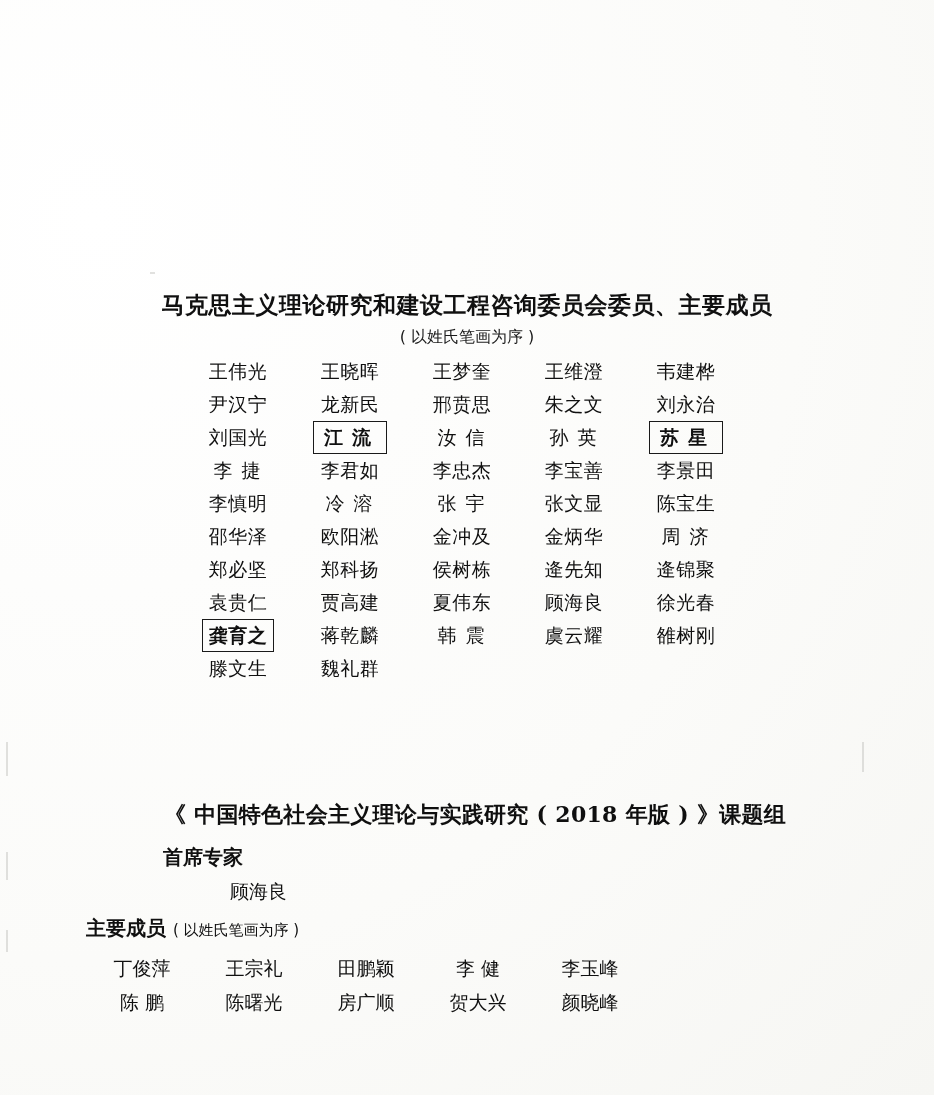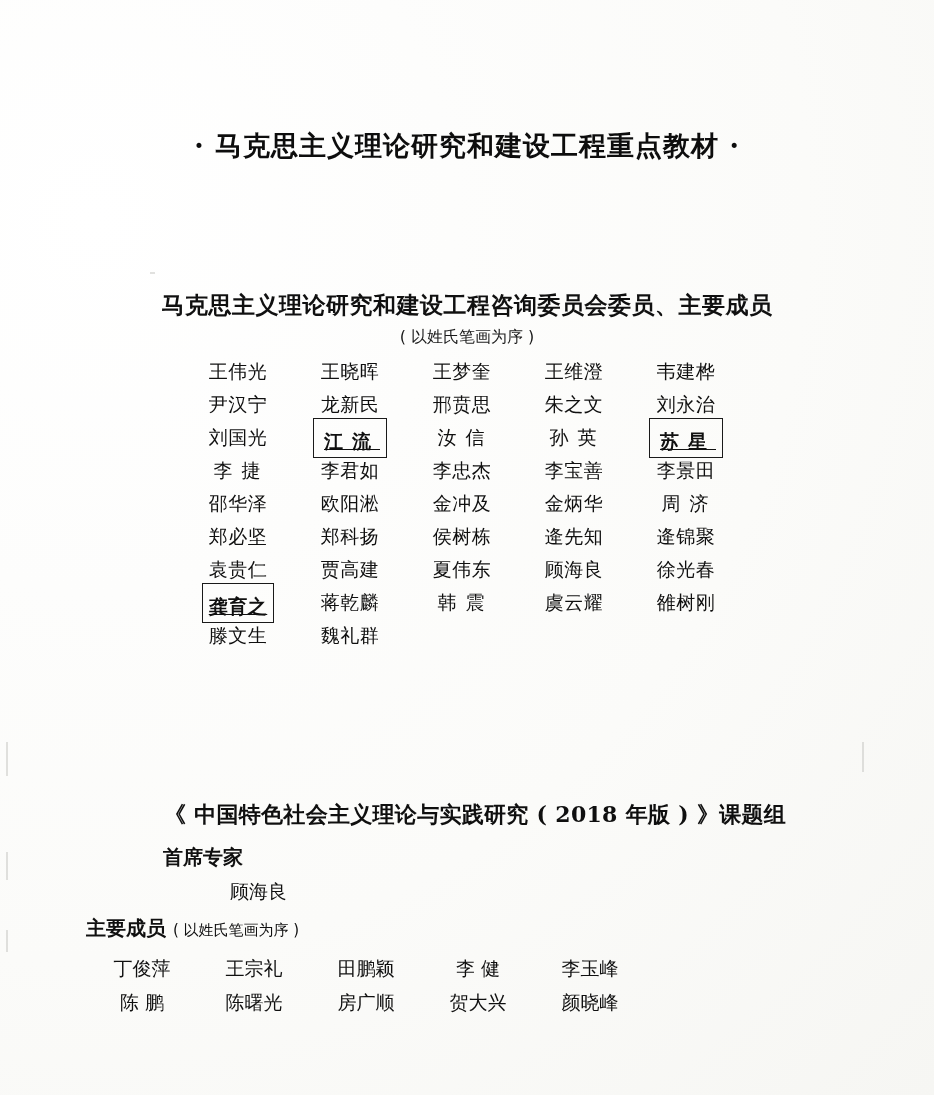--- a/index.html
+++ b/index.html
@@ -82,23 +82,22 @@
     color: #101010;
     letter-spacing: 0.5px;
     white-space: nowrap;
   }
   .name-cell .inner {
     display: inline-block;
     padding: 0px 3px;
   }
   .name-cell.boxed .inner {
     border: 1.6px solid #1a1a1a;
-    padding: 10px 6px 2px 6px;
-    font-weight: bold;
-    text-decoration: underline;
+    padding: 3px 6px 2px 6px;
+    font-weight: bold;
   }
   .spaced .inner {
     letter-spacing: 9px;
     padding-right: 0;
     text-indent: 4px;
   }
 
   .course-block {
     position: absolute;
     top: 800px;
@@ -162,21 +161,20 @@
 <body>
 
 <div class="page">
 
   <div class="speck" style="left:150px;top:272px;width:5px;height:2px;"></div>
   <div class="speck" style="left:6px;top:742px;width:2px;height:34px;"></div>
   <div class="speck" style="left:6px;top:852px;width:2px;height:28px;"></div>
   <div class="speck" style="left:6px;top:930px;width:2px;height:22px;"></div>
   <div class="speck" style="left:862px;top:742px;width:2px;height:30px;"></div>
 
-  <div class="banner">· 马克思主义理论研究和建设工程重点教材 ·</div>
 
   <div class="section-title">马克思主义理论研究和建设工程咨询委员会委员、主要成员</div>
   <div class="order-note">( 以姓氏笔画为序 )</div>
 
   <div class="name-grid">
     <div class="name-row">
       <div class="name-cell"><span class="inner">王伟光</span></div>
       <div class="name-cell"><span class="inner">王晓晖</span></div>
       <div class="name-cell"><span class="inner">王梦奎</span></div>
       <div class="name-cell"><span class="inner">王维澄</span></div>
@@ -195,20 +193,27 @@
       <div class="name-cell spaced"><span class="inner">汝信</span></div>
       <div class="name-cell spaced"><span class="inner">孙英</span></div>
       <div class="name-cell boxed spaced"><span class="inner">苏星</span></div>
     </div>
     <div class="name-row">
       <div class="name-cell spaced"><span class="inner">李捷</span></div>
       <div class="name-cell"><span class="inner">李君如</span></div>
       <div class="name-cell"><span class="inner">李忠杰</span></div>
       <div class="name-cell"><span class="inner">李宝善</span></div>
       <div class="name-cell"><span class="inner">李景田</span></div>
+    </div>
+    <div class="name-row">
+      <div class="name-cell"><span class="inner">李慎明</span></div>
+      <div class="name-cell spaced"><span class="inner">冷溶</span></div>
+      <div class="name-cell spaced"><span class="inner">张宇</span></div>
+      <div class="name-cell"><span class="inner">张文显</span></div>
+      <div class="name-cell"><span class="inner">陈宝生</span></div>
     </div>
     <div class="name-row">
       <div class="name-cell"><span class="inner">邵华泽</span></div>
       <div class="name-cell"><span class="inner">欧阳淞</span></div>
       <div class="name-cell"><span class="inner">金冲及</span></div>
       <div class="name-cell"><span class="inner">金炳华</span></div>
       <div class="name-cell spaced"><span class="inner">周济</span></div>
     </div>
     <div class="name-row">
       <div class="name-cell"><span class="inner">郑必坚</span></div>

